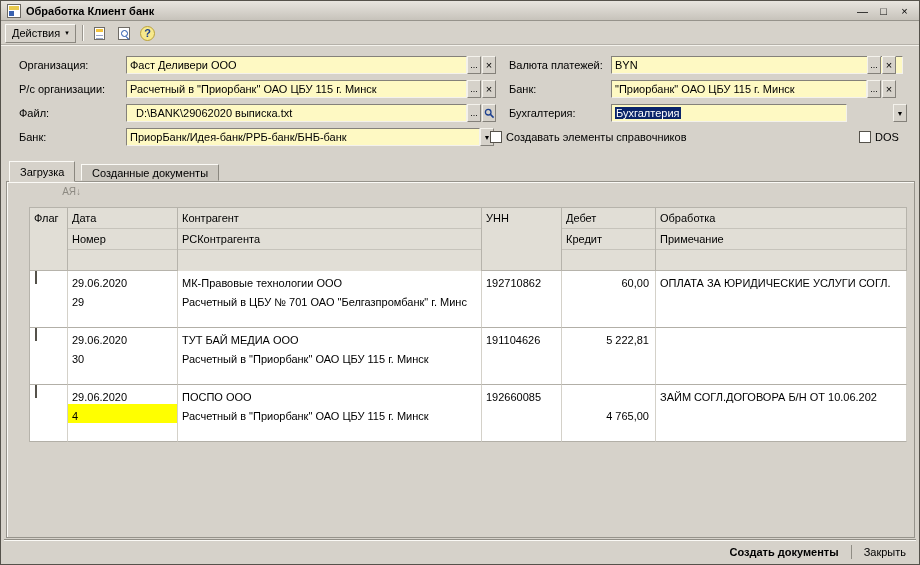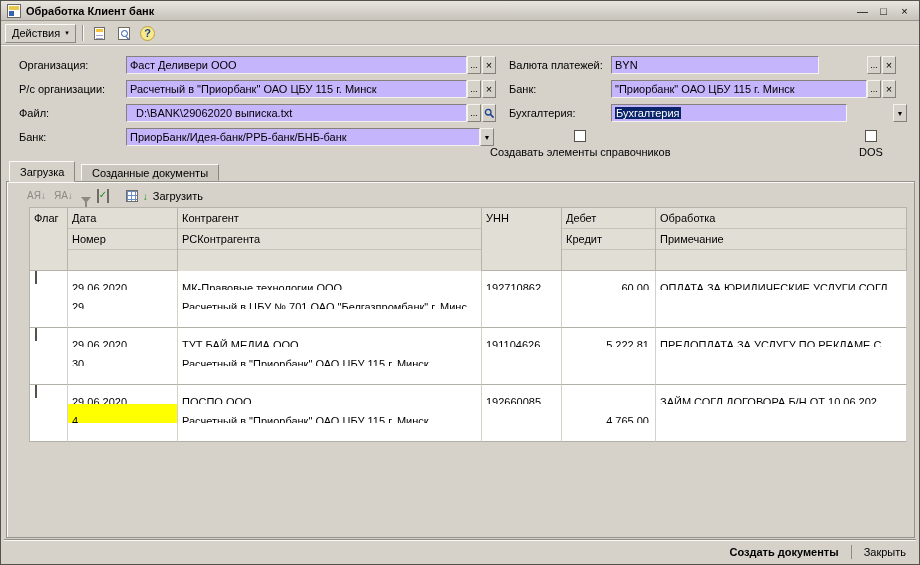--- a/index.html
+++ b/index.html
@@ -30,40 +30,40 @@
   .ic-form::before { content: ""; position: absolute; left: 1px; top: 1px; right: 1px; height: 3px; background: #f3c33c; }
   .ic-form::after { content: ""; position: absolute; left: 1px; top: 7px; right: 1px; height: 1px; background: #9aa7c8; box-shadow: 0 3px 0 #9aa7c8; }
   .ic-sheetmag { width: 12px; height: 13px; background: #fff; border: 1px solid #6f6c66; position: relative; }
   .ic-sheetmag::before { content: ""; position: absolute; left: 2px; top: 2px; width: 5px; height: 5px; border: 1px solid #2255aa; border-radius: 50%; }
   .ic-sheetmag::after { content: ""; position: absolute; left: 7px; top: 8px; width: 4px; height: 1px; background: #2255aa; transform: rotate(45deg); transform-origin: left center; }
   .ic-help { width: 15px; height: 15px; border-radius: 50%; background: #f7e98c; border: 1px solid #b9a13c;
     color: #1b3f8f; font-weight: bold; font-size: 11px; display: flex; align-items: center; justify-content: center; }
 
   
   .lbl { position: absolute; height: 18px; line-height: 18px; white-space: nowrap; }
-  .inp { position: absolute; height: 18px; line-height: 16px; background: #c4b5fd; padding: 0 3px;
+  .inp { position: absolute; height: 18px; line-height: 16px; background: #fef9c3; padding: 0 3px;
     border: 1px solid; border-color: #84817a #f4f2ec #f4f2ec #84817a; white-space: nowrap; overflow: hidden; }
   .fbtn { position: absolute; height: 18px; width: 14px; background: #d6d2ca; display: flex; align-items: center;
     justify-content: center; font-size: 9px; line-height: 1; border: 1px solid; border-color: #f4f2ec #84817a #84817a #f4f2ec; }
   .fbtn.x { font-size: 11px; }
   .fbtn.arrow { font-size: 7px; }
   .sel { background: #0a246a; color: #fff; padding: 0 1px; }
-  .cbrow { position: absolute; display: flex; align-items: center; gap: 4px; height: 14px; white-space: nowrap; flex-direction: column; }
+  .cbrow { position: absolute; display: flex; align-items: center; gap: 4px; height: 14px; white-space: nowrap; }
   .cbox { width: 12px; height: 12px; background: #fff; border: 1px solid #55524b; flex: 0 0 auto; }
 
   
   .tab { position: absolute; display: flex; align-items: center; padding: 0 10px; background: #d6d2ca;
     border: 1px solid; border-color: #fbfaf6 #8a877f transparent #fbfaf6; z-index: 3; }
   .tab.active { left: 8px; top: 160px; height: 21px; }
   .tab.inactive { left: 80px; top: 163px; height: 17px; background: #cbc7bf; z-index: 2; }
   .panel { position: absolute; left: 5px; top: 180px; width: 909px; height: 357px;
     border: 1px solid #96938b; box-shadow: inset 1px 1px 0 #fbfaf6; z-index: 1; }
 
   
-  .gtoolbar { position: absolute; left: 26px; top: 186px; height: 18px; display: flex; align-items: center; gap: 8px; z-index: 4; }
+  .gtoolbar { position: absolute; left: 26px; top: 186px; height: 18px; display: flex; align-items: center; gap: 16px; z-index: 4; flex-direction: column; }
   .gicon { color: #8d8a82; font-size: 10px; line-height: 1; }
   .ic-funnel { width: 12px; height: 12px; position: relative; }
   .ic-funnel::before { content: ""; position: absolute; left: 0; top: 1px; border-left: 5px solid transparent;
     border-right: 5px solid transparent; border-top: 6px solid #8d8a82; }
   .ic-funnel::after { content: ""; position: absolute; left: 4px; top: 6px; width: 2px; height: 5px; background: #8d8a82; }
   .ic-sheet { width: 12px; height: 13px; background: #fff; border: 1px solid #6f6c66; position: relative; }
   .ic-check { position: absolute; left: 1px; top: -1px; color: #1e8a1e; font-weight: bold; font-size: 10px; }
   .ic-grid { width: 12px; height: 12px; background: #fff; border: 1px solid #6f6c66;
     background-image: linear-gradient(#6a8fc0 1px, transparent 1px), linear-gradient(90deg, #6a8fc0 1px, transparent 1px);
     background-size: 4px 4px; }
@@ -73,21 +73,21 @@
   
   .tbl { position: absolute; left: 28px; top: 206px; width: 878px; background: #fff;
     border-left: 1px solid #b6b3ab; border-top: 1px solid #b6b3ab; z-index: 4; }
   .hdr, .grp { display: grid; grid-template-columns: 38px 110px 304px 80px 94px 251px; }
   .hdr { background: #e1ded6; }
   .hcol { border-right: 1px solid #b6b3ab; }
   .hcell { height: 21px; line-height: 20px; padding: 0 4px; border-bottom: 1px solid #c6c3bb; white-space: nowrap; overflow: hidden; }
   .hcell.bot { border-bottom-color: #b6b3ab; }
   .hcell.tall { height: 63px; border-bottom: 1px solid #b6b3ab; }
   .dcol { border-right: 1px solid #d4d1c9; border-bottom: 1px solid #b2afa7; height: 57px; overflow: hidden; }
-  .dline { height: 19px; line-height: 19px; padding: 8px 4px; white-space: nowrap; overflow: hidden; }
+  .dline { height: 19px; line-height: 19px; padding: 3px 4px; white-space: nowrap; overflow: hidden; }
   .dline.num { text-align: right; padding-right: 6px; }
   .dline.hl { background: #ffff00; }
   .rowcb { width: 13px; height: 13px; background: #fff; border: 1px solid #55524b; margin: 3px 0 0 5px; }
 
   
   .groove { position: absolute; left: 3px; right: 3px; top: 538px; height: 2px;
     border-top: 1px solid #908d85; border-bottom: 1px solid #fbfaf6; }
   .footer { position: absolute; right: 10px; top: 542px; height: 18px; display: flex; align-items: center; gap: 9px; }
   .footbtn { padding: 0 3px; }
   .create { font-weight: bold; }
@@ -146,21 +146,21 @@
       <circle cx="4.2" cy="4.2" r="2.8" fill="none" stroke="#1b3f8f" stroke-width="1.3"></circle>
       <line x1="6.4" y1="6.4" x2="9.6" y2="9.6" stroke="#1b3f8f" stroke-width="1.5"></line>
     </svg>
   </div>
 
   <div class="lbl" style="left:18px;top:127px;">Банк:</div>
   <div class="inp" style="left:125px;top:127px;width:354px;">ПриорБанк/Идея-банк/РРБ-банк/БНБ-банк</div>
   <div class="fbtn arrow" style="left:479px;top:127px;">▼</div>
 
   <div class="lbl" style="left:508px;top:55px;">Валюта платежей:</div>
-  <div class="inp" style="left:610px;top:55px;width:208px;">BYN</div>
+  <div class="inp" style="left:610px;top:55px;width:292px;">BYN</div>
   <div class="fbtn" style="left:866px;top:55px;">...</div>
   <div class="fbtn x" style="left:881px;top:55px;">×</div>
 
   <div class="lbl" style="left:508px;top:79px;">Банк:</div>
   <div class="inp" style="left:610px;top:79px;width:256px;">"Приорбанк" ОАО ЦБУ 115 г. Минск</div>
   <div class="fbtn" style="left:866px;top:79px;">...</div>
   <div class="fbtn x" style="left:881px;top:79px;">×</div>
 
   <div class="lbl" style="left:508px;top:103px;">Бухгалтерия:</div>
   <div class="inp" style="left:610px;top:103px;width:236px;">
@@ -272,21 +272,20 @@
       </div>
       <div class="dcol">
         <div class="dline">191104626</div>
       </div>
       <div class="dcol">
         <div class="dline num">5 222,81</div>
         <div class="dline num"></div>
         <div class="dline"></div>
       </div>
       <div class="dcol">
-        <div class="dline">ПРЕДОПЛАТА ЗА УСЛУГУ ПО РЕКЛАМЕ С...</div>
         <div class="dline"></div>
         <div class="dline"></div>
       </div>
     </div>
 
     <div class="grp">
       <div class="dcol"><span class="rowcb"></span></div>
       <div class="dcol">
         <div class="dline">29.06.2020</div>
         <div class="dline hl">4</div>

